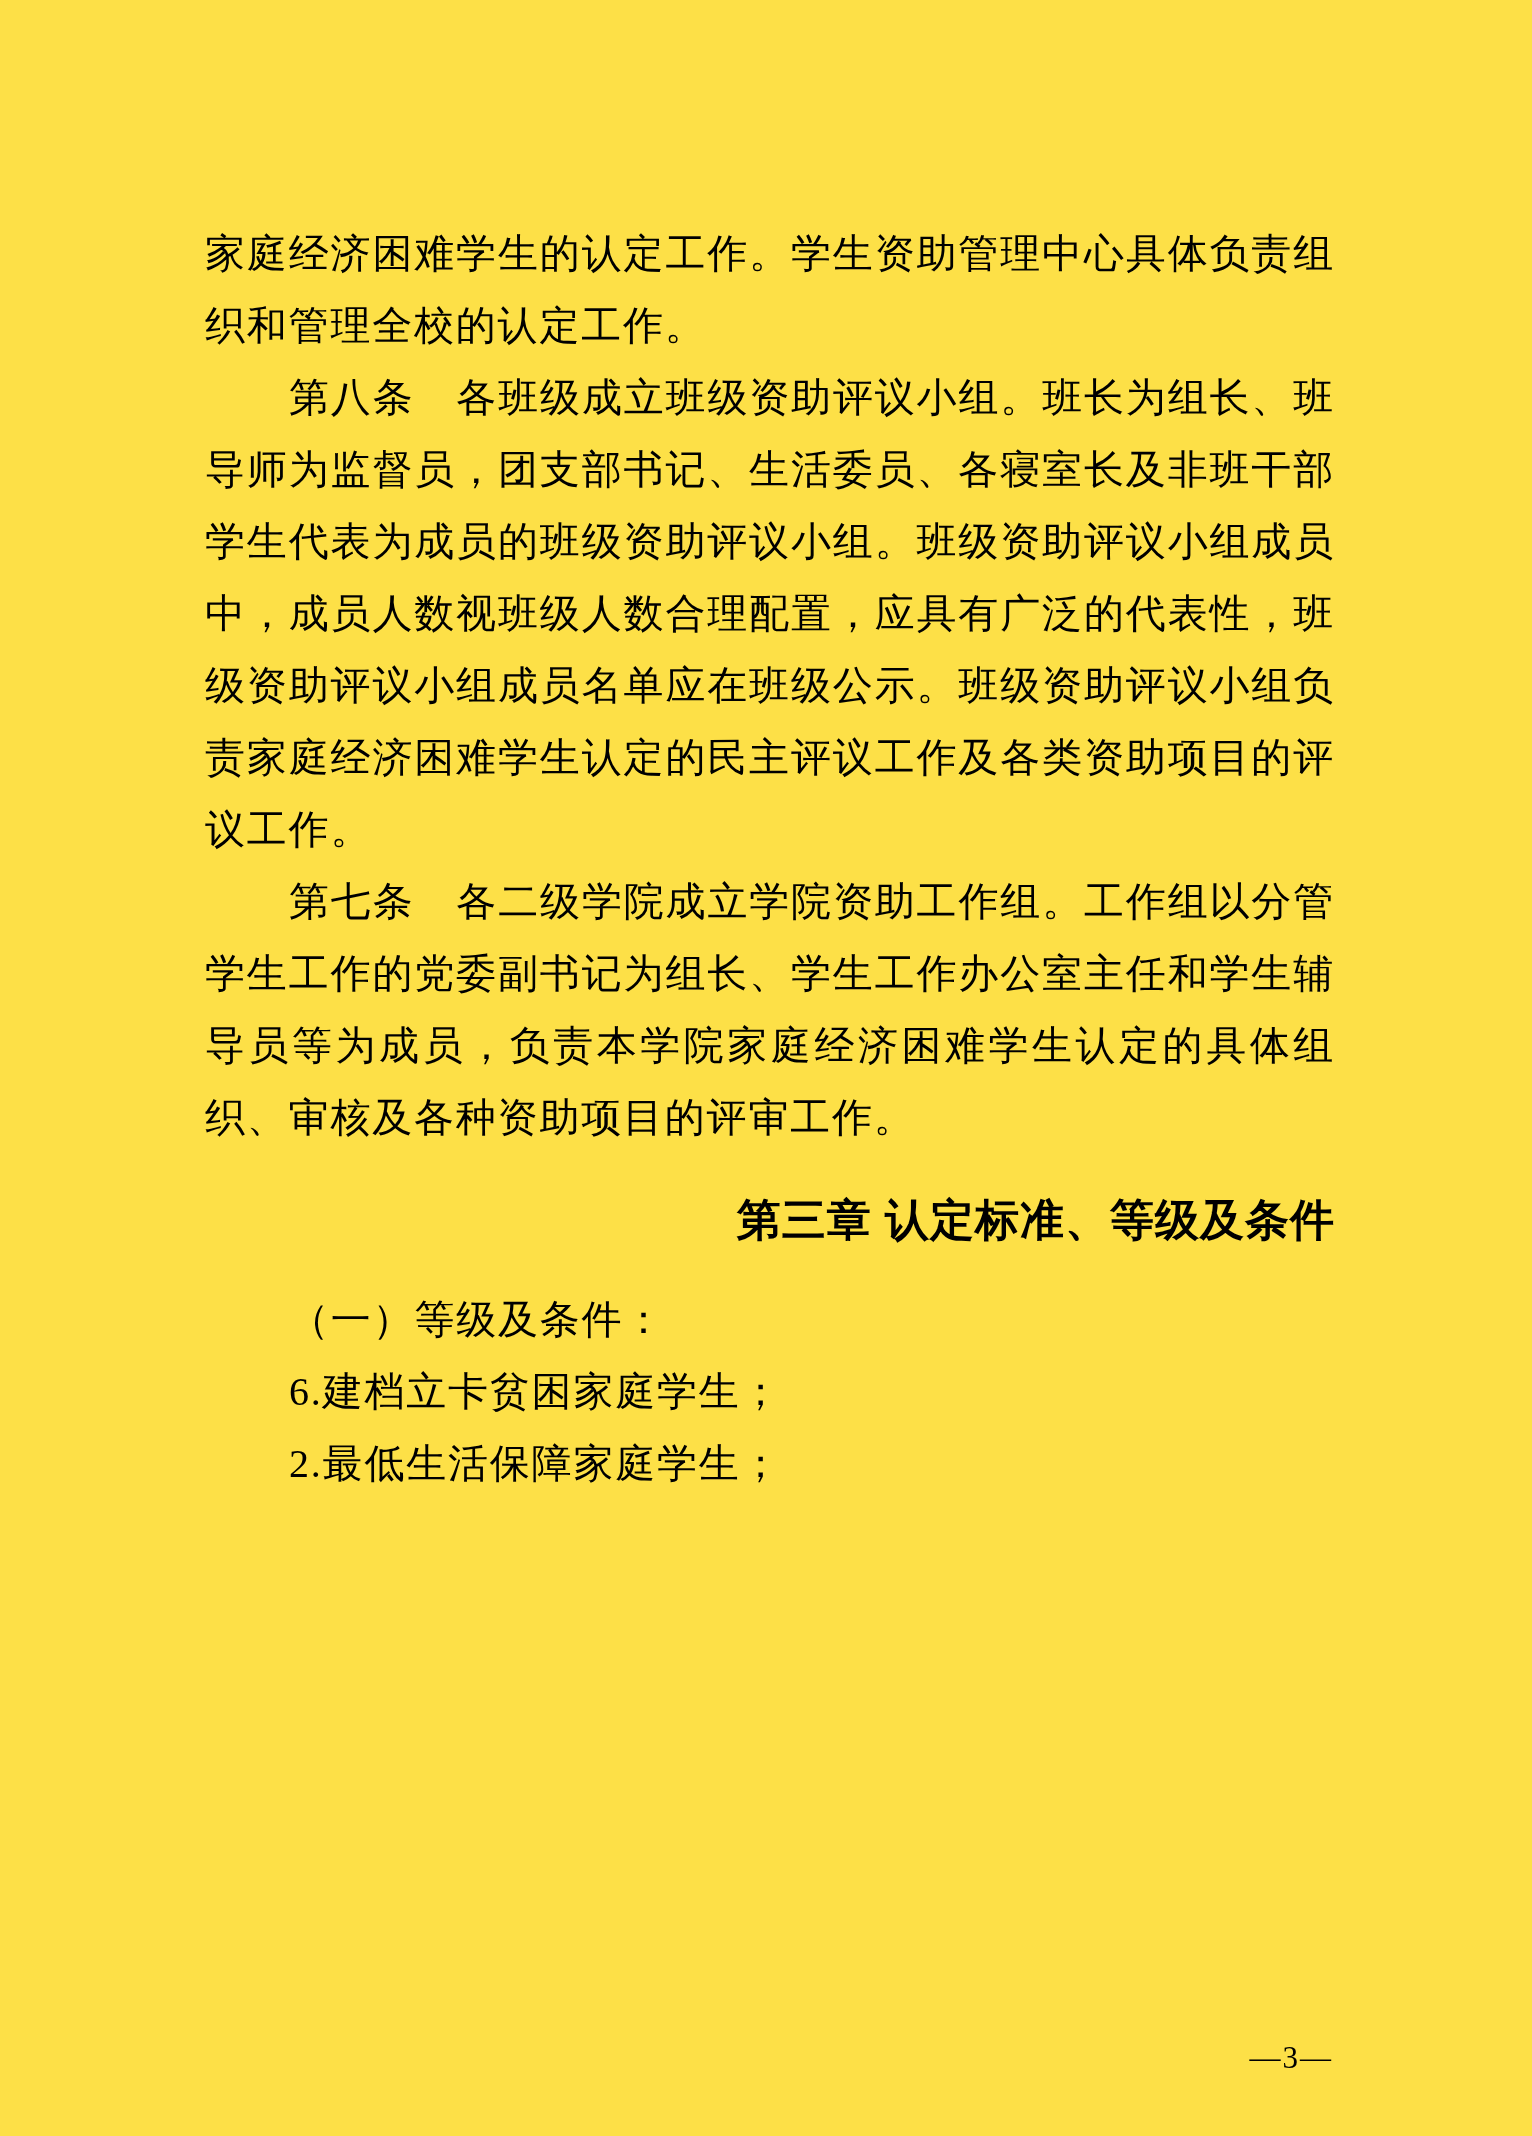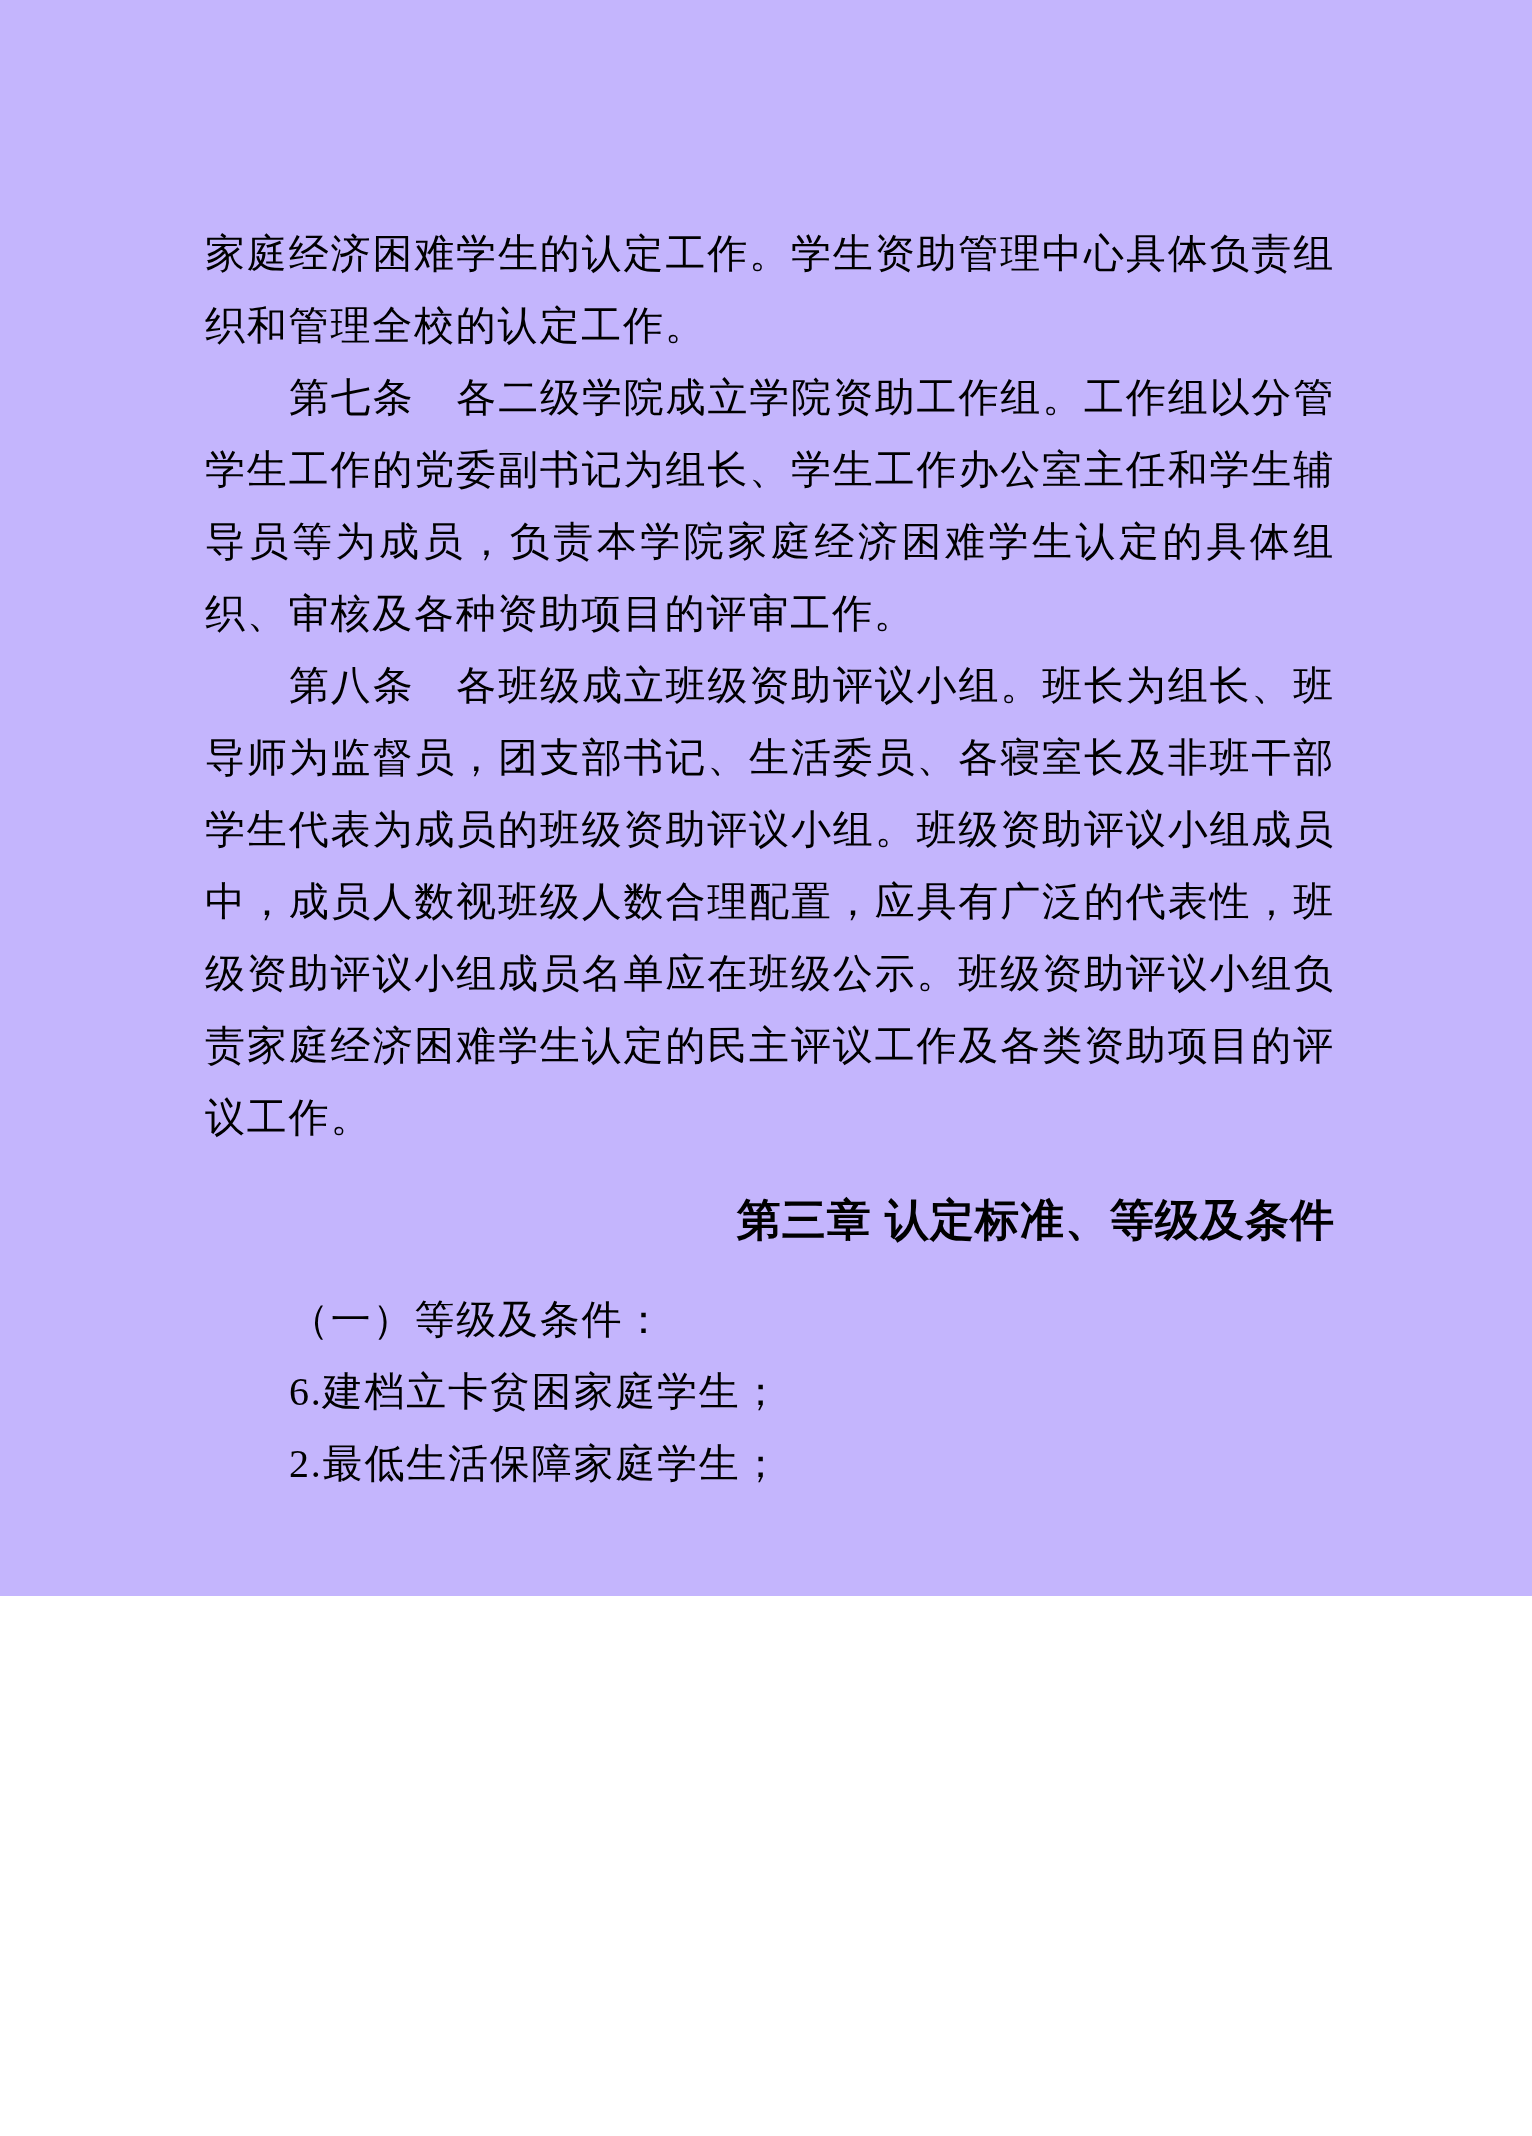--- a/index.html
+++ b/index.html
@@ -3,22 +3,22 @@
 <meta charset="utf-8">
 <style>
   html, body {
     margin: 0;
     padding: 0;
     background: #ffffff;
   }
   .page {
     position: relative;
     width: 1532px;
-    height: 1596px;
-    background: #c4b5fd;
+    height: 2136px;
+    background: #fde047;
     overflow: hidden;
     font-family: "Liberation Serif", "DejaVu Serif", serif;
     color: #000000;
   }
   .text-block {
     position: absolute;
     left: 205px;
     top: 218px;
     width: 1130px;
   }
@@ -52,21 +52,21 @@
     letter-spacing: 2px;
     color: #000000;
   }
 </style>
 </head>
 <body>
 
 <div class="page">
   <div class="text-block">
     <p class="para">家庭经济困难学生的认定工作。学生资助管理中心具体负责组织和管理全校的认定工作。</p>
+    <p class="para indent">第八条　各班级成立班级资助评议小组。班长为组长、班导师为监督员，团支部书记、生活委员、各寝室长及非班干部学生代表为成员的班级资助评议小组。班级资助评议小组成员中，成员人数视班级人数合理配置，应具有广泛的代表性，班级资助评议小组成员名单应在班级公示。班级资助评议小组负责家庭经济困难学生认定的民主评议工作及各类资助项目的评议工作。</p>
     <p class="para indent">第七条　各二级学院成立学院资助工作组。工作组以分管学生工作的党委副书记为组长、学生工作办公室主任和学生辅导员等为成员，负责本学院家庭经济困难学生认定的具体组织、审核及各种资助项目的评审工作。</p>
-    <p class="para indent">第八条　各班级成立班级资助评议小组。班长为组长、班导师为监督员，团支部书记、生活委员、各寝室长及非班干部学生代表为成员的班级资助评议小组。班级资助评议小组成员中，成员人数视班级人数合理配置，应具有广泛的代表性，班级资助评议小组成员名单应在班级公示。班级资助评议小组负责家庭经济困难学生认定的民主评议工作及各类资助项目的评议工作。</p>
     <h2 class="chapter-heading">第三章 认定标准、等级及条件</h2>
     <p class="para indent">（一）等级及条件：</p>
     <p class="para indent">6.建档立卡贫困家庭学生；</p>
     <p class="para indent">2.最低生活保障家庭学生；</p>
   </div>
   <div class="page-number">—3—</div>
 </div>
 
 </body></html>

